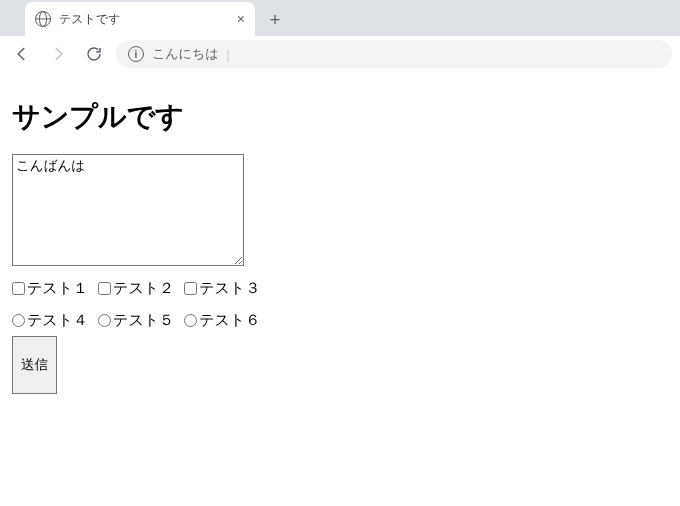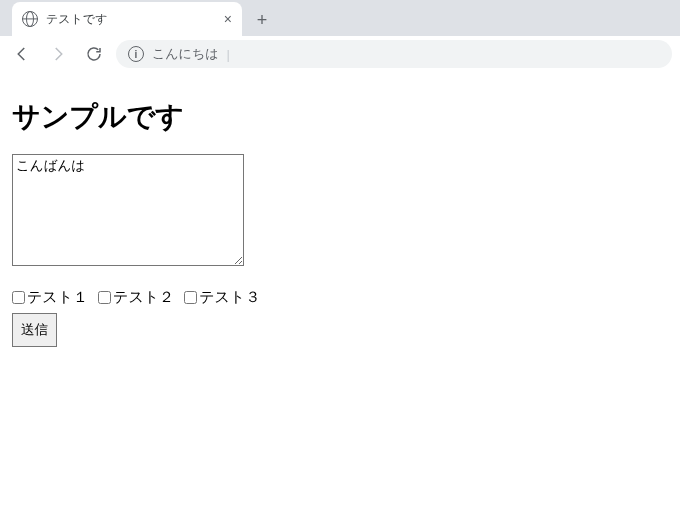--- a/index.html
+++ b/index.html
@@ -1,20 +1,20 @@
 <!DOCTYPE html>
 <html><head>
   <meta charset="utf-8">
   <style>
     * { box-sizing: border-box; margin: 0; padding: 0; }
     body { font-family: "Yu Gothic", "Meiryo", sans-serif; background: #fff; width: 680px; height: 506px; overflow: hidden; }
     
     
     .browser-chrome { background: #dee1e6; height: 72px; border-bottom: 1px solid #c9cdd2; }
-    .tab-bar { height: 36px; display: flex; align-items: flex-end; padding-left: 12px; border-radius: 10px; }
+    .tab-bar { height: 36px; display: flex; align-items: flex-end; padding-left: 25px; border-radius: 10px; }
     .tab { background: #fff; height: 34px; width: 230px; border-radius: 8px 8px 0 0; display: flex; align-items: center; padding: 0 10px; gap: 8px; font-size: 12px; color: #3c4043; }
     .tab .globe { width: 16px; height: 16px; border: 1.2px solid #5f6368; border-radius: 50%; position: relative; flex-shrink: 0; }
     .tab .globe::before { content: ""; position: absolute; left: 50%; top: -1px; bottom: -1px; width: 6px; border: 1.2px solid #5f6368; border-radius: 50%; transform: translateX(-50%); }
     .tab .globe::after { content: ""; position: absolute; top: 50%; left: -1px; right: -1px; height: 1.2px; background: #5f6368; transform: translateY(-50%); }
     .tab-title { flex: 1; white-space: nowrap; overflow: hidden; }
     .tab-close { font-size: 14px; color: #5f6368; cursor: pointer; }
     .new-tab { width: 28px; height: 28px; display: flex; align-items: center; justify-content: center; font-size: 18px; color: #5f6368; cursor: pointer; margin-left: 6px; margin-bottom: 2px; }
     
     .toolbar { background: #fff; height: 36px; display: flex; align-items: center; padding: 0 8px; gap: 8px; }
     .nav-btn { width: 28px; height: 28px; display: flex; align-items: center; justify-content: center; color: #5f6368; cursor: pointer; border-radius: 50%; }
@@ -24,24 +24,24 @@
     .omnibox .info-icon { width: 16px; height: 16px; border: 1.4px solid #5f6368; border-radius: 50%; display: flex; align-items: center; justify-content: center; font-size: 10px; font-weight: bold; flex-shrink: 0; }
     .omnibox .sep { color: #c9cdd2; }
     .url-blur { filter: blur(3px); color: #888; }
     
     
     .page { padding: 12px; }
     .page h1 { font-size: 28px; font-weight: bold; margin: 14px 0 18px 0; }
     .page p { font-size: 15px; margin-bottom: 18px; }
     .text-input { width: 175px; font-size: 13.5px; padding: 1px 3px; border: 1px solid #767676; display: block; }
     .textarea { width: 232px; height: 112px; font-size: 13.5px; padding: 2px 3px; border: 1px solid #767676; resize: both; display: block; font-family: inherit; margin-top: 2px; }
-    .options-row { display: flex; gap: 10px; margin-top: 22px; font-size: 15px; align-items: center; }
+    .options-row { display: flex; gap: 10px; margin-top: 13px; font-size: 15px; align-items: center; }
     .opt { display: flex; align-items: center; gap: 2px; }
     .opt input { margin: 0; }
-    .submit-btn { margin-top: 6px; font-size: 13.5px; padding: 7px 8px; background: #efefef; border: 1px solid #767676; cursor: pointer; font-family: inherit; }
+    .submit-btn { margin-top: 6px; font-size: 13.5px; padding: 19px 8px; background: #efefef; border: 1px solid #767676; cursor: pointer; font-family: inherit; }
   </style>
 </head>
 <body>
 
 <div class="browser-chrome">
   <div class="tab-bar">
     <div class="tab">
       <span class="globe"></span>
       <span class="tab-title">テストです</span>
       <span class="tab-close">×</span>
@@ -85,15 +85,29 @@
     <label class="opt">
         <input type="checkbox" style="">
         <span>テスト２</span>
       </label>
     <label class="opt">
         <input type="checkbox" style="">
         <span>テスト３</span>
       </label>
   </div>
 
+  <div class="options-row">
+    <label class="opt">
+        <input type="radio" name="r" style="">
+        <span>テスト４</span>
+      </label>
+    <label class="opt">
+        <input type="radio" name="r" style="">
+        <span>テスト５</span>
+      </label>
+    <label class="opt">
+        <input type="radio" name="r" style="">
+        <span>テスト６</span>
+      </label>
+  </div>
 
   <button class="submit-btn">送信</button>
 </div>
 
 </body></html>

